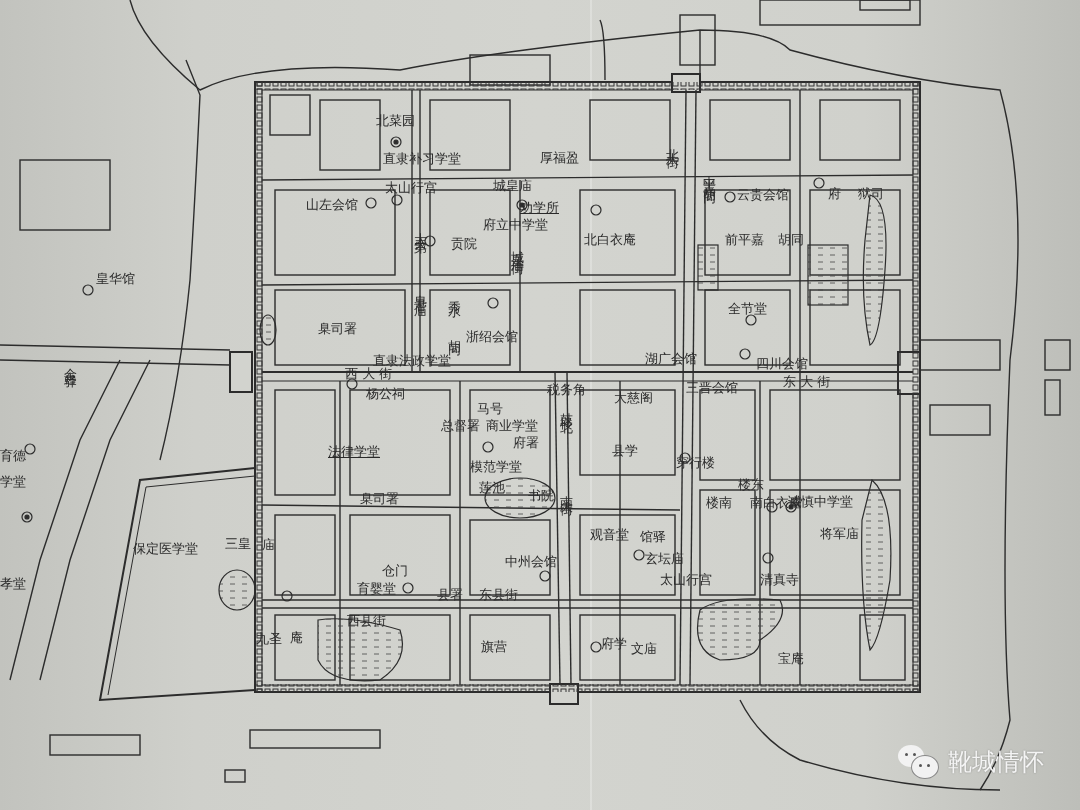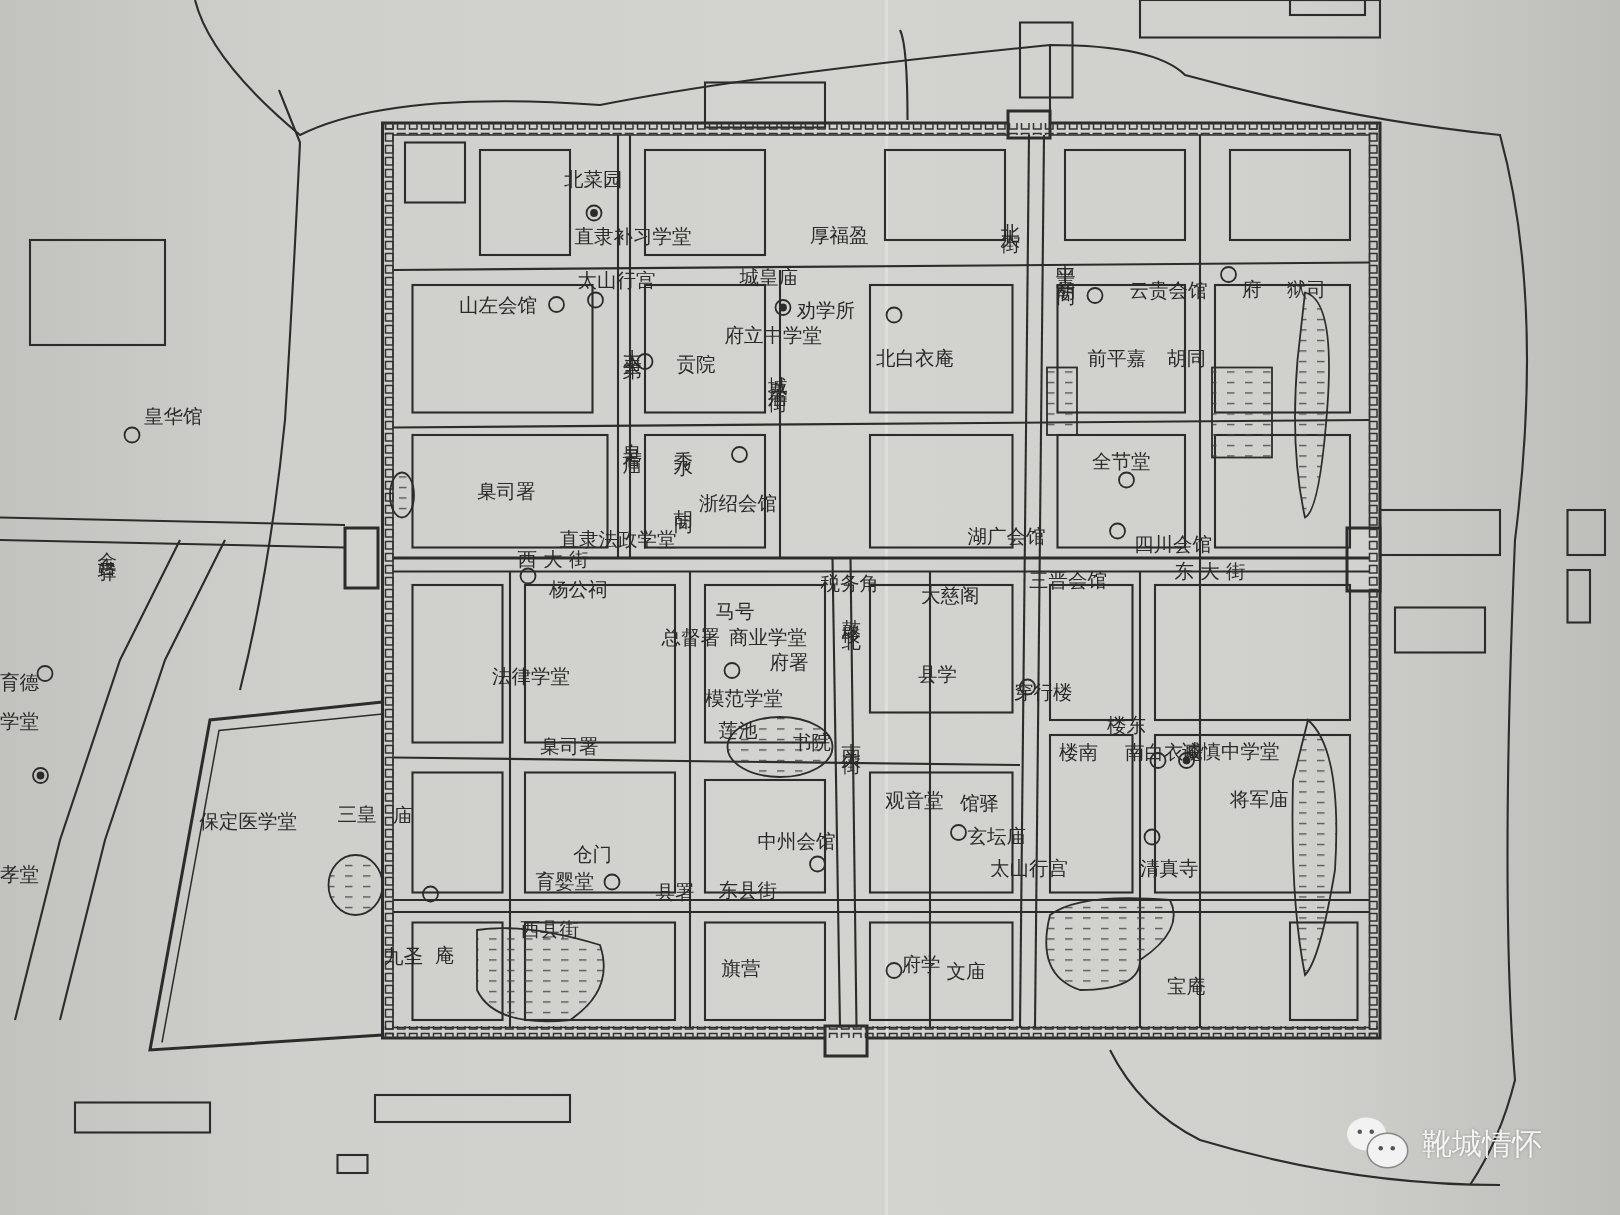--- a/index.html
+++ b/index.html
@@ -9,21 +9,21 @@
     background:linear-gradient(90deg,#c2c3be 0%,#cfd0cb 18%,#d3d4cf 50%,#d0d1cc 80%,#bdbeb9 100%);}
   .fold{position:absolute;top:0;width:2px;height:810px;background:rgba(255,255,255,0.25);}
   svg{position:absolute;left:0;top:0;}
   .lbl{position:absolute;font-size:13px;color:#2a2a2a;white-space:nowrap;line-height:1;letter-spacing:0px;}
   .lbl.v{writing-mode:vertical-rl;letter-spacing:4px;}
   .wm{position:absolute;left:898px;top:745px;display:flex;align-items:center;gap:8px;}
   .wm-icon{width:42px;height:34px;position:relative;}
   .b1{position:absolute;left:0;top:0;width:26px;height:22px;background:#f2f2f2;border-radius:50%;}
   .b2{position:absolute;left:13px;top:10px;width:26px;height:22px;background:#f2f2f2;border-radius:50%;border:1px solid #888;}
   .eye{position:absolute;width:3px;height:3px;background:#555;border-radius:50%;}
-  .wm-text{font-size:20px;color:#f4f4f4;font-weight:normal;text-shadow:0 0 2px rgba(0,0,0,0.3);}
+  .wm-text{font-size:24px;color:#f4f4f4;font-weight:normal;text-shadow:0 0 2px rgba(0,0,0,0.3);}
 </style>
 </head>
 <body>
 
 <div id="map">
   <div class="paper"></div>
   <div class="fold" style="left:590px"></div>
 
   <svg width="1080" height="810" viewBox="0 0 1080 810">
     <defs>
@@ -175,53 +175,53 @@
     </g>
   </svg>
 
   <div id="labels">
       <span class="lbl" style="left: 376px; top: 114px;">北菜园</span>
       <span class="lbl" style="left: 383px; top: 152px;">直隶补习学堂</span>
       <span class="lbl" style="left: 540px; top: 151px;">厚福盈</span>
       <span class="lbl" style="left: 493px; top: 179px;">城皇庙</span>
       <span class="lbl" style="left: 385px; top: 181px;">太山行宫</span>
       <span class="lbl" style="left: 306px; top: 198px;">山左会馆</span>
-      <span class="lbl" style="left: 531px; top: 201px;">劝学所</span>
+      <span class="lbl" style="left: 520px; top: 201px; text-decoration: underline;">劝学所</span>
       <span class="lbl" style="left: 483px; top: 218px;">府立中学堂</span>
       <span class="lbl" style="left: 451px; top: 237px;">贡院</span>
       <span class="lbl" style="left: 584px; top: 233px;">北白衣庵</span>
       <span class="lbl" style="left: 318px; top: 322px;">臬司署</span>
       <span class="lbl" style="left: 466px; top: 330px;">浙绍会馆</span>
       <span class="lbl" style="left: 373px; top: 354px;">直隶法政学堂</span>
       <span class="lbl" style="left: 345px; top: 367px;">西    大    街</span>
       <span class="lbl" style="left: 366px; top: 387px;">杨公祠</span>
       <span class="lbl" style="left: 477px; top: 402px;">马号</span>
       <span class="lbl" style="left: 441px; top: 419px;">总督署</span>
       <span class="lbl" style="left: 486px; top: 419px;">商业学堂</span>
       <span class="lbl" style="left: 513px; top: 436px;">府署</span>
       <span class="lbl" style="left: 547px; top: 383px;">税务角</span>
       <span class="lbl" style="left: 614px; top: 391px;">大慈阁</span>
       <span class="lbl" style="left: 612px; top: 444px;">县学</span>
       <span class="lbl" style="left: 470px; top: 460px;">模范学堂</span>
-      <span class="lbl" style="left: 328px; top: 445px;">法律学堂</span>
+      <span class="lbl" style="left: 328px; top: 445px; text-decoration: underline;">法律学堂</span>
       <span class="lbl" style="left: 360px; top: 492px;">臬司署</span>
       <span class="lbl" style="left: 479px; top: 481px;">莲池</span>
       <span class="lbl" style="left: 528px; top: 489px;">书院</span>
       <span class="lbl" style="left: 645px; top: 352px;">湖广会馆</span>
       <span class="lbl" style="left: 728px; top: 302px;">全节堂</span>
       <span class="lbl" style="left: 756px; top: 357px;">四川会馆</span>
       <span class="lbl" style="left: 686px; top: 381px;">三晋会馆</span>
       <span class="lbl" style="left: 783px; top: 375px;">东  大  街</span>
       <span class="lbl" style="left: 676px; top: 456px;">穿行楼</span>
       <span class="lbl" style="left: 738px; top: 478px;">楼东</span>
       <span class="lbl" style="left: 706px; top: 496px;">楼南</span>
       <span class="lbl" style="left: 750px; top: 496px;">南白衣庵</span>
       <span class="lbl" style="left: 788px; top: 495px;">诚慎中学堂</span>
       <span class="lbl" style="left: 820px; top: 527px;">将军庙</span>
-      <span class="lbl" style="left: 753px; top: 188px;">云贵会馆</span>
+      <span class="lbl" style="left: 737px; top: 188px; font-family: Liberation Serif, serif;">云贵会馆</span>
       <span class="lbl" style="left: 828px; top: 187px;">府</span>
       <span class="lbl" style="left: 858px; top: 187px;">狱司</span>
       <span class="lbl" style="left: 725px; top: 233px;">前平嘉</span>
       <span class="lbl" style="left: 778px; top: 233px;">胡同</span>
       <span class="lbl" style="left: 590px; top: 528px;">观音堂</span>
       <span class="lbl" style="left: 640px; top: 530px;">馆驿</span>
       <span class="lbl" style="left: 645px; top: 552px;">玄坛庙</span>
       <span class="lbl" style="left: 505px; top: 555px;">中州会馆</span>
       <span class="lbl" style="left: 660px; top: 573px;">太山行宫</span>
       <span class="lbl" style="left: 760px; top: 573px;">清真寺</span>

